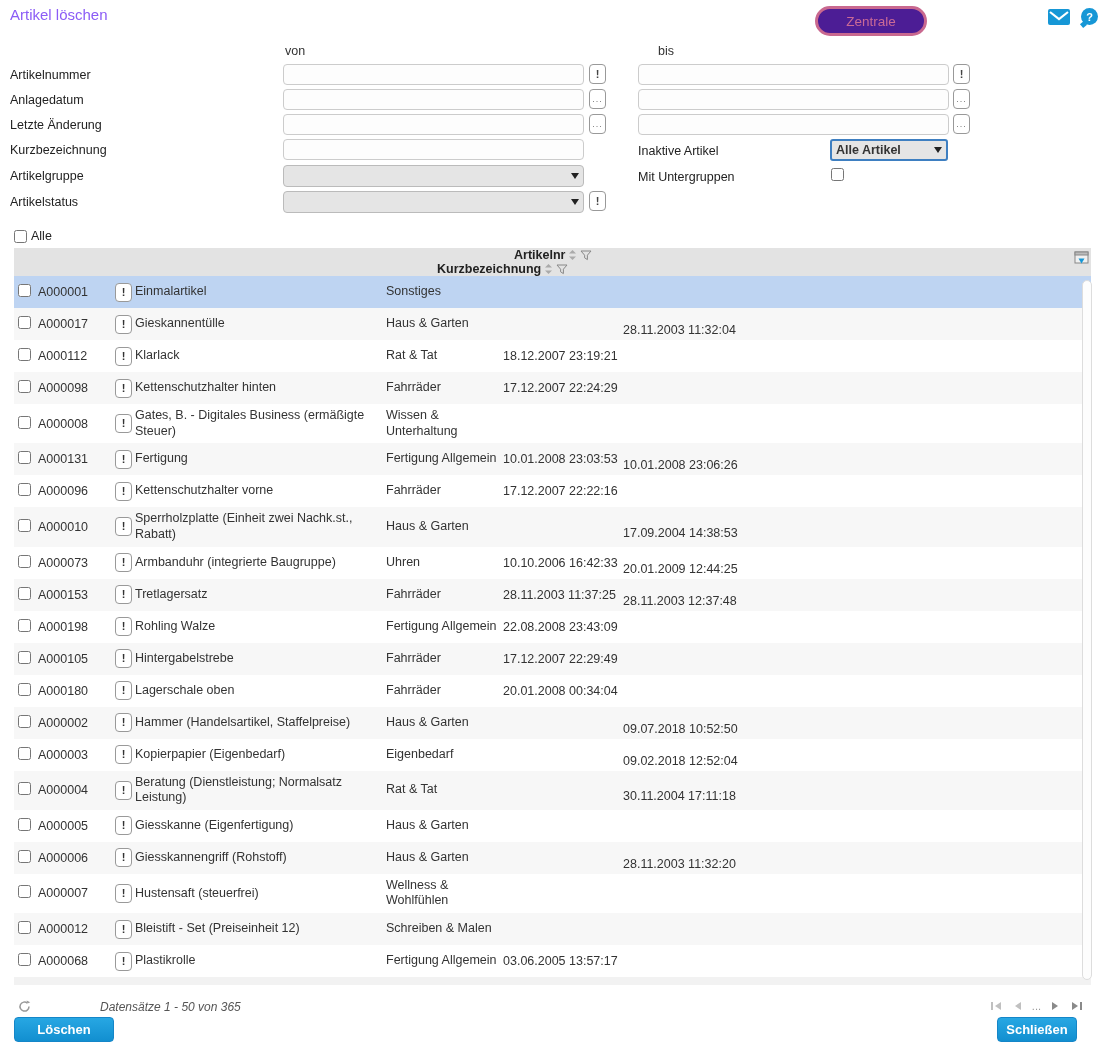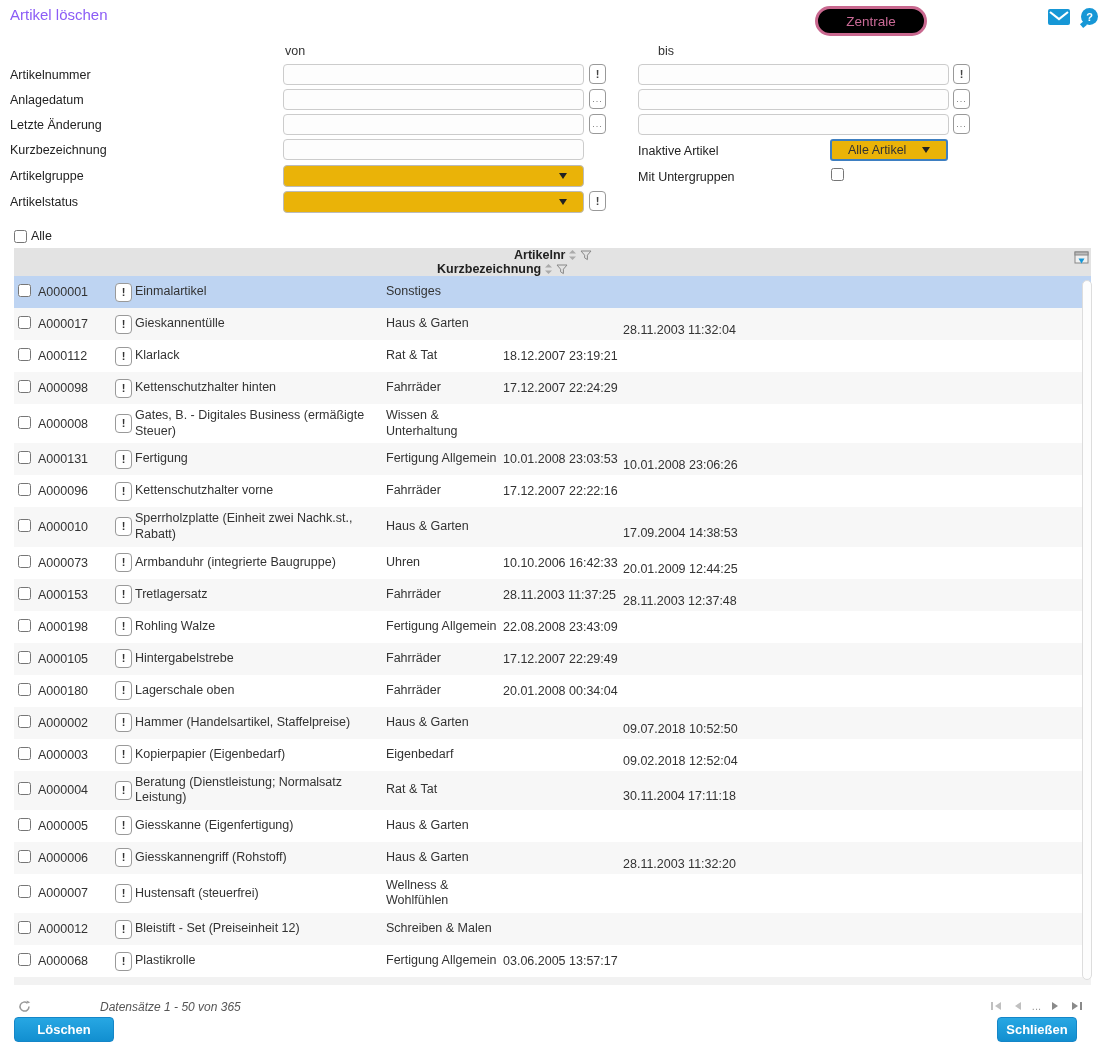--- a/index.html
+++ b/index.html
@@ -6,21 +6,21 @@
   html,body { width:1105px; height:1052px; }
   body {
     font-family: "Liberation Sans", sans-serif;
     background:#fff; color:#333; position:relative; overflow:hidden;
     font-size:12.5px;
   }
   
   .page-title { position:absolute; left:10px; top:6px; font-size:15px; font-weight:400; color:#8b5cf6; }
   .zentrale-btn {
     position:absolute; left:815px; top:6px; height:30px; min-width:112px;
-    background:#000000; border:3px solid #c9688f; border-radius:15px;
+    background:#4c1d95; border:3px solid #c9688f; border-radius:15px;
     color:#ca6a96; font-size:13.5px; font-family:inherit; cursor:pointer; padding:0 16px;
   }
   .icon-mail { position:absolute; left:1048px; top:9px; width:22px; height:16px; cursor:pointer; }
   .icon-help {
     position:absolute; left:1081px; top:8px; width:17px; height:17px; border-radius:50%;
     background:#1697d6; color:#fff; font-weight:bold; font-size:11px;
     display:flex; align-items:center; justify-content:center; cursor:pointer;
   }
   .icon-help::after{ content:''; position:absolute; left:0px; bottom:-2px; width:5px; height:5px;
     background:#1697d6; transform:rotate(50deg); }
@@ -36,23 +36,23 @@
   .bis-x { left:638px; width:311px; }
   .mini-btn {
     position:absolute; width:17px; height:20px; border:1px solid #999; border-radius:4px;
     background:#fff; color:#444; font-family:inherit; cursor:pointer; line-height:1;
     display:flex; align-items:center; justify-content:center;
   }
   .mini-btn.excl { font-weight:bold; font-size:11px; }
   .mini-btn.dots { font-size:9px; letter-spacing:1px; color:#777; }
   .mini-von { left:589px; } .mini-bis { left:953px; }
   .f-select {
-    position:absolute; height:22px; border:1px solid #bbb; border-radius:4px; background:#eab308;
-    display:flex; align-items:center; justify-content:space-between; padding:0 16px; cursor:pointer;
-    font-size:12.5px; color:#333;
+    position:absolute; height:22px; border:1px solid #bbb; border-radius:4px; background:#e5e5e5;
+    display:flex; align-items:center; justify-content:space-between; padding:0 4px; cursor:pointer;
+    font-size:12.5px; color:#333;font-weight:bold;
   }
   .f-select .arrow { width:0; height:0; border-left:4px solid transparent;
     border-right:4px solid transparent; border-top:6px solid #222; }
   .f-select.blue { border:2px solid #3e7fc1; border-radius:3px; }
   .rlabel { position:absolute; left:638px; font-size:12.5px; color:#222; }
   .cb { width:13px; height:13px; position:absolute; cursor:pointer; }
   .alle-label { position:absolute; left:31px; top:229px; font-size:12.5px; color:#222; }
   
   .table-wrap { position:absolute; left:14px; top:248px; width:1077px; }
   .thead {

